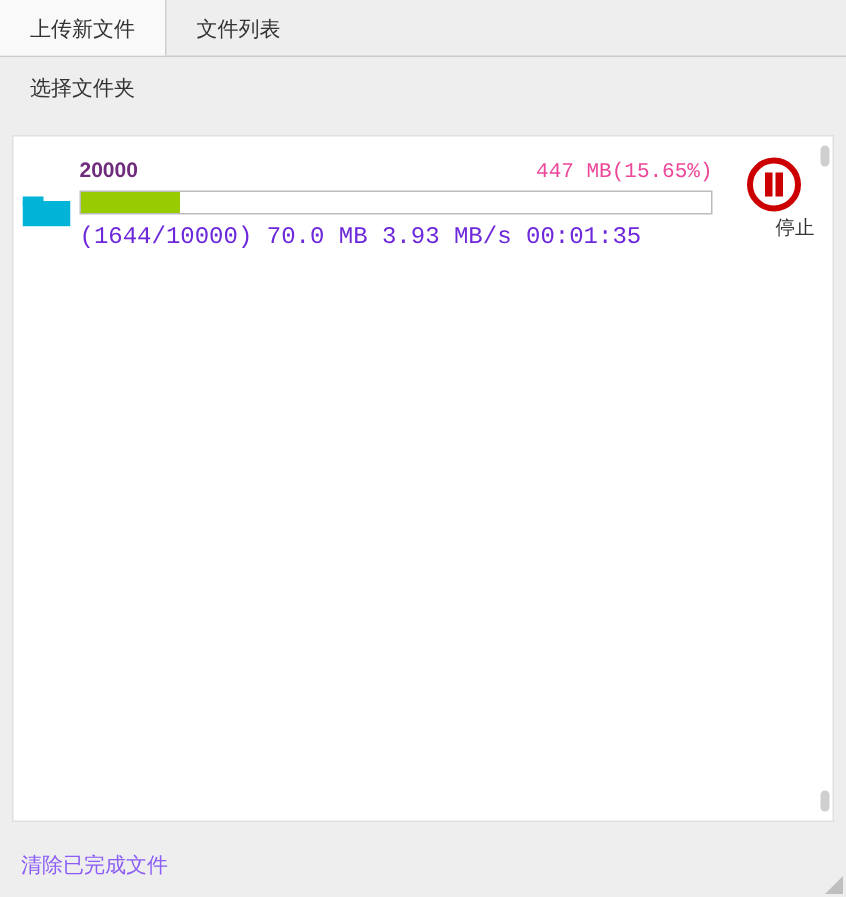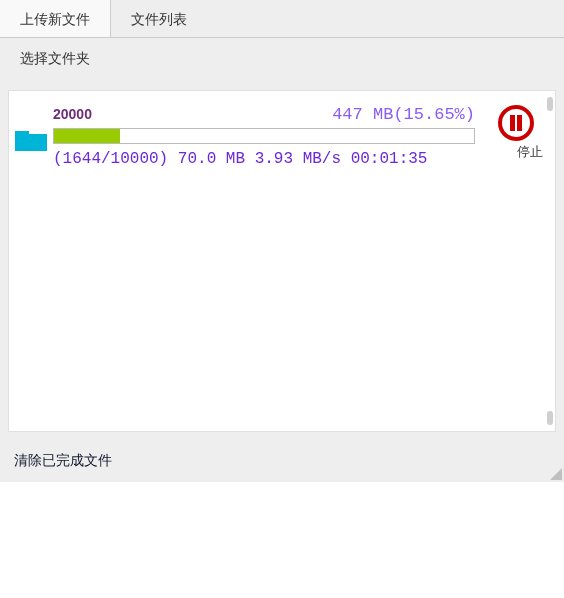--- a/index.html
+++ b/index.html
@@ -5,21 +5,21 @@
   * { box-sizing: border-box; }
   body {
     margin: 0;
     padding: 0;
     font-family: "Microsoft YaHei", Arial, sans-serif;
     font-size: 13px;
     background: #fff;
   }
   .container {
     width: 564px;
-    height: 482px;
+    height: 598px;
     position: relative;
     background: #eeeeee;
   }
   .tabbar {
     display: flex;
     height: 38px;
     border-bottom: 1px solid #cccccc;
     background: #eeeeee;
   }
   .tab {
@@ -73,22 +73,22 @@
     align-items: baseline;
     margin-bottom: 4px;
   }
   .upload-name {
     color: #702c7c;
     font-weight: bold;
     font-size: 14px;
   }
   .upload-size {
     font-family: "Consolas","Courier New",monospace;
-    font-size: 17px;
-    color: #8b5cf6;
+    font-size: 14px;
+    color: #ec4899;
   }
   .progress-outer {
     width: 100%;
     height: 16px;
     border: 1px solid #bbbbbb;
     background: #fff;
   }
   .progress-inner {
     height: 100%;
     background: #99cc00;
@@ -138,21 +138,21 @@
   .footer {
     position: absolute;
     left: 0;
     right: 0;
     bottom: 0;
     height: 40px;
     padding: 10px 14px;
     background: #eeeeee;
   }
   .footer-link {
-    color: #0f172a;
+    color: #8b5cf6;
     cursor: pointer;
     font-size: 14px;
   }
   .resize-grip {
     position: absolute;
     right: 2px;
     bottom: 2px;
     width: 0;
     height: 0;
     border-style: solid;

